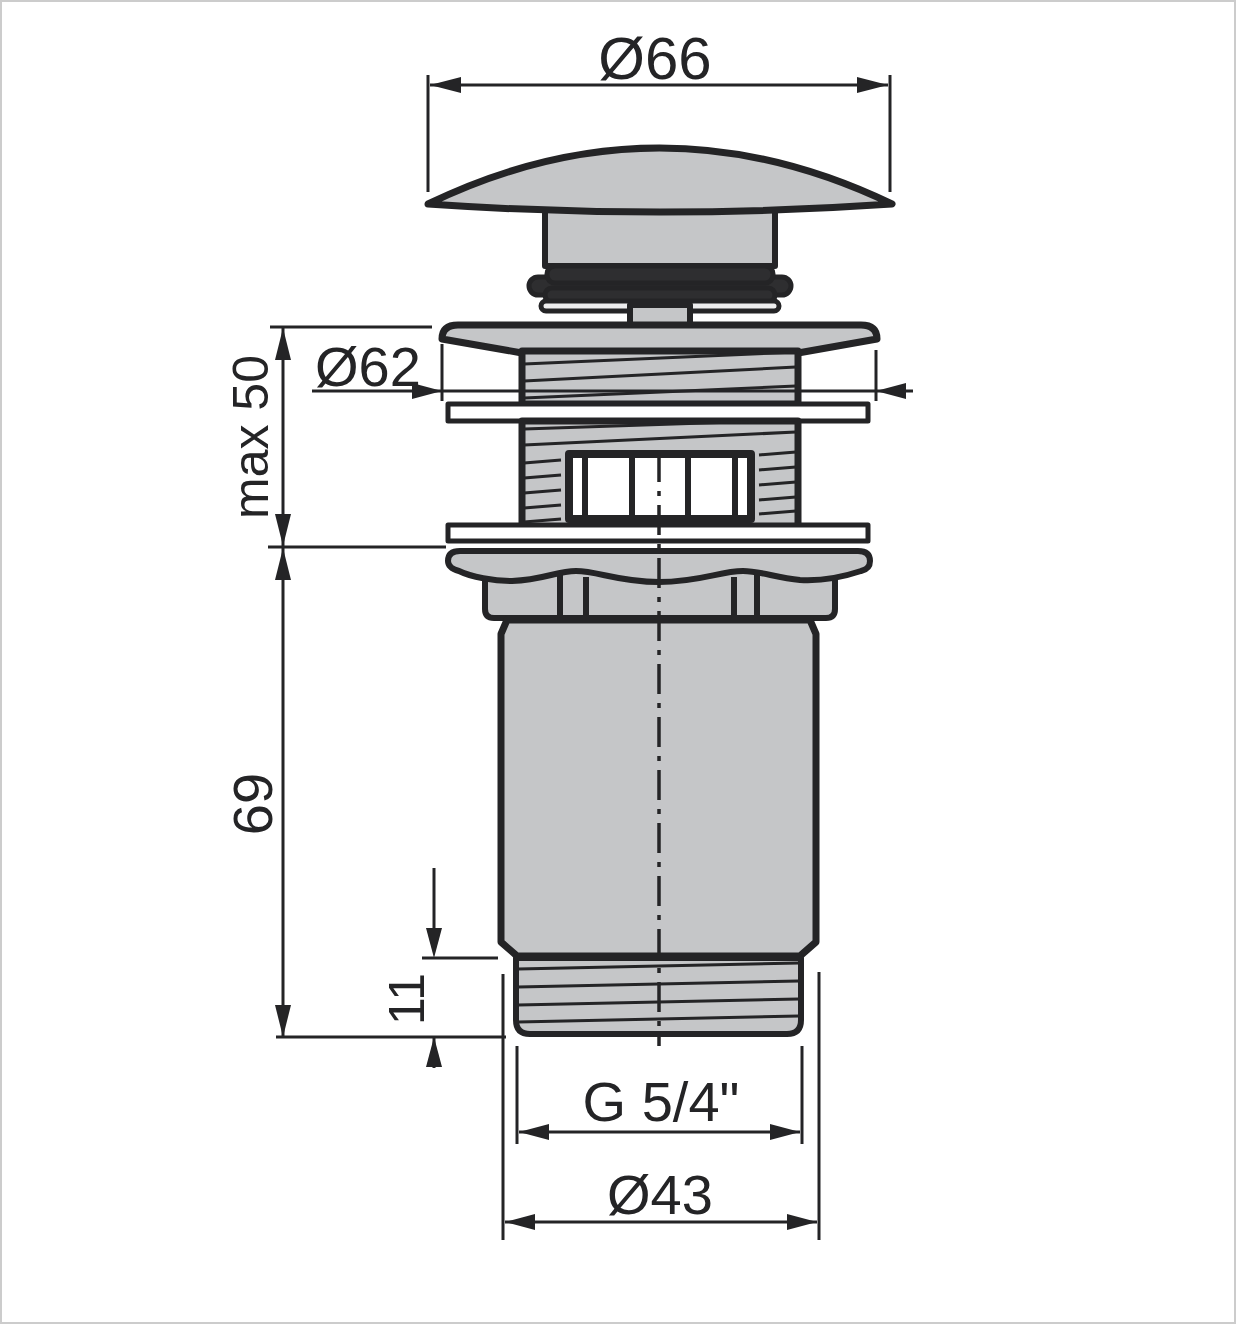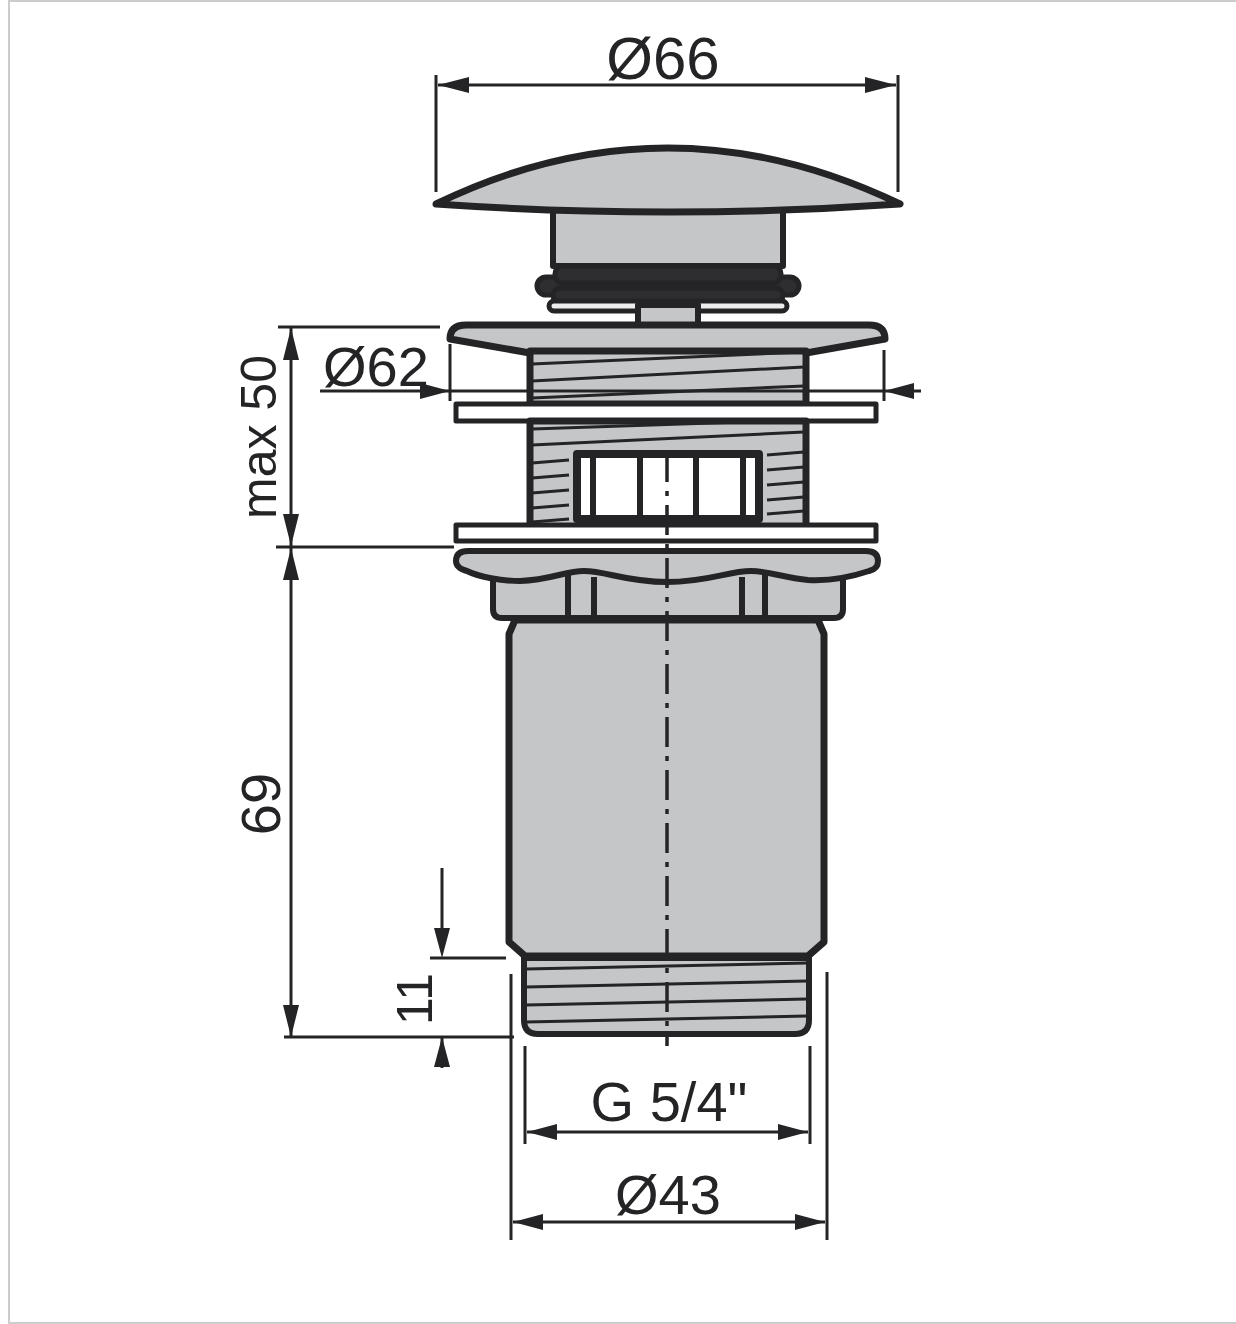--- a/index.html
+++ b/index.html
@@ -8,21 +8,20 @@
     background: #ffffff;
     width: 1236px;
     height: 1324px;
     overflow: hidden;
   }
   #stage {
     position: relative;
     width: 1028px;
     height: 1324px;
     background: var(--color-background, #fff);
-    padding-left: 8px;
   }
   svg { display: block; }
   .outline {
     fill: var(--color-fill, #c5c6c8);
     stroke: var(--color-line, #242426);
     stroke-width: 7;
     stroke-linejoin: round;
   }
   .outline-thin { stroke-width: 6; }
   .seal {

